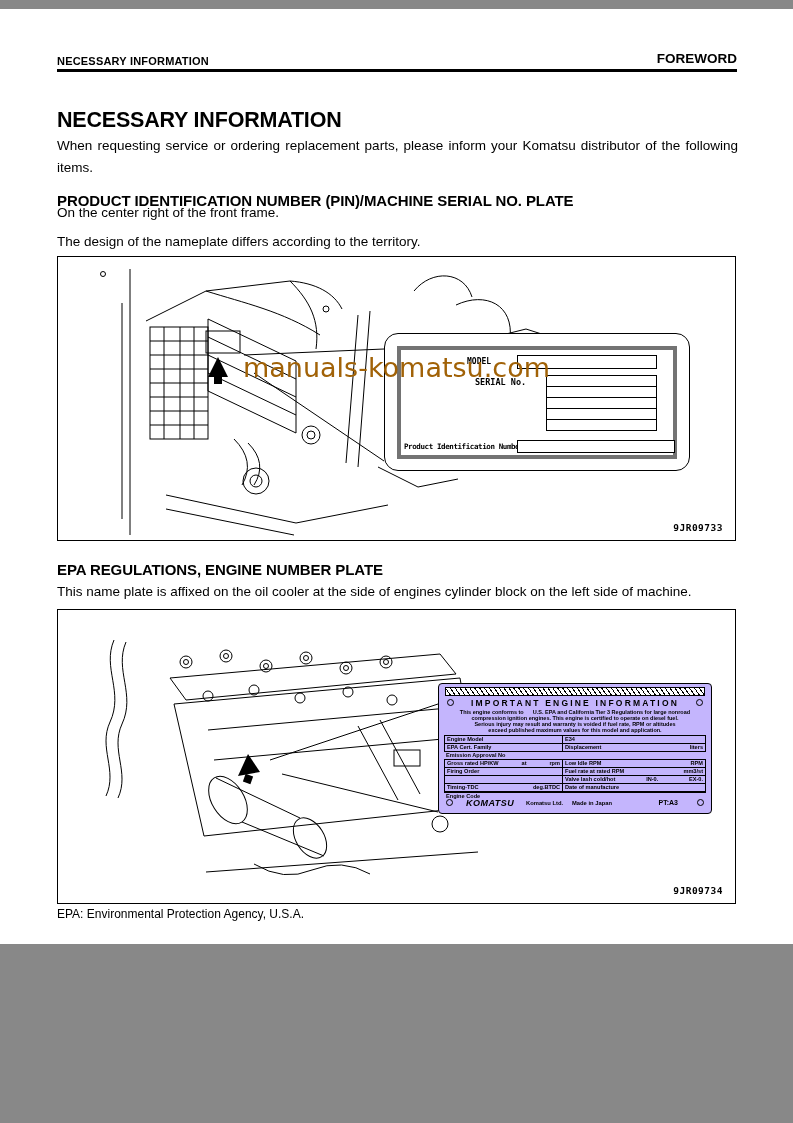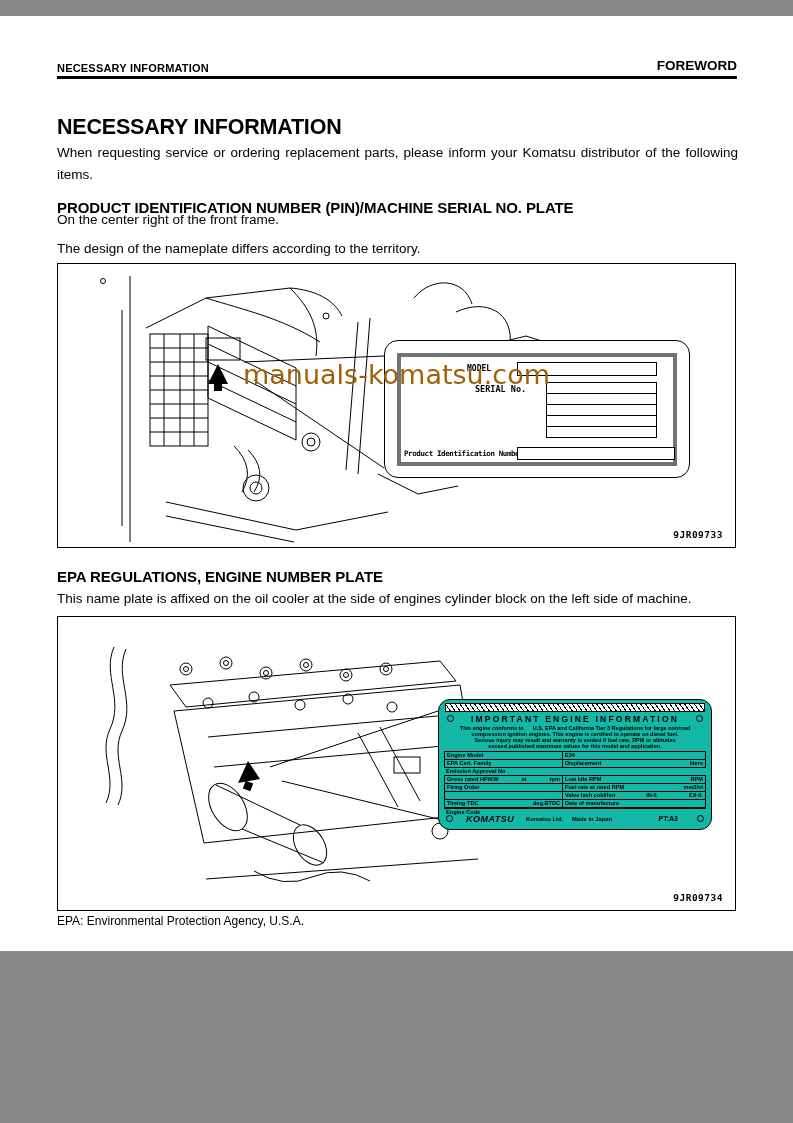--- a/index.html
+++ b/index.html
@@ -1,17 +1,17 @@
 <!DOCTYPE html>
 <html><head>
 <meta charset="utf-8">
 <style>
   html,body { margin:0; padding:0; background:#888; }
   .page {
-    position:relative; width:793px; height:935px; margin:16px auto;
+    position:relative; width:793px; height:935px; margin:9px auto;
     background:#fff; color:#000;
     font-family:"Liberation Sans", sans-serif;
     overflow:hidden;
   }
   .abs { position:absolute; }
 
   
   .hdr-left  { left:57px;  top:46px; font-size:11px; font-weight:bold; letter-spacing:0.2px; }
   .hdr-right { right:56px; top:42px; font-size:13.5px; font-weight:bold; }
   .hdr-rule  { left:57px; right:56px; top:60px; height:3px; background:#000; }
@@ -40,22 +40,22 @@
   .plate1 {
     position:absolute; left:326px; top:76px; width:306px; height:138px;
     border:1.5px solid #000; border-radius:14px; box-sizing:border-box; background:#fff; z-index:2;
   }
   .plate1-inner { position:absolute; left:12px; top:12px; right:12px; bottom:11px; border:4px solid #737373;padding-left:25px; }
   .p1-label { position:absolute; font-family:"DejaVu Sans Mono", monospace; font-weight:bold; }
   .p1-box { position:absolute; border:1px solid #000; background:#fff; box-sizing:border-box; }
 
   
   .plate2 {
-    position:absolute; left:380px; top:82px; width:274px; height:131px;
-    border:1.5px solid #000; border-radius:12px; box-sizing:border-box; background:#14b8a6; z-index:2;
+    position:absolute; left:380px; top:73px; width:274px; height:131px;
+    border:1.5px solid #000; border-radius:4px; box-sizing:border-box; background:#c4b5fd; z-index:2;
     font-family:"Liberation Sans", sans-serif;
   }
   .hatch {
     position:absolute; left:6px; right:6px; top:3px; height:9px; border:1px solid #000; box-sizing:border-box;
     background:repeating-linear-gradient(55deg, #fff 0 3px, #000 3px 4px);
   }
   .screw { position:absolute; width:7px; height:7px; border:1px solid #000; border-radius:50%; box-sizing:border-box; }
   .ep-title {
     position:absolute; left:0; right:0; top:14px; text-align:center;
     font-size:8.5px; font-weight:bold; letter-spacing:2.2px; white-space:pre;

